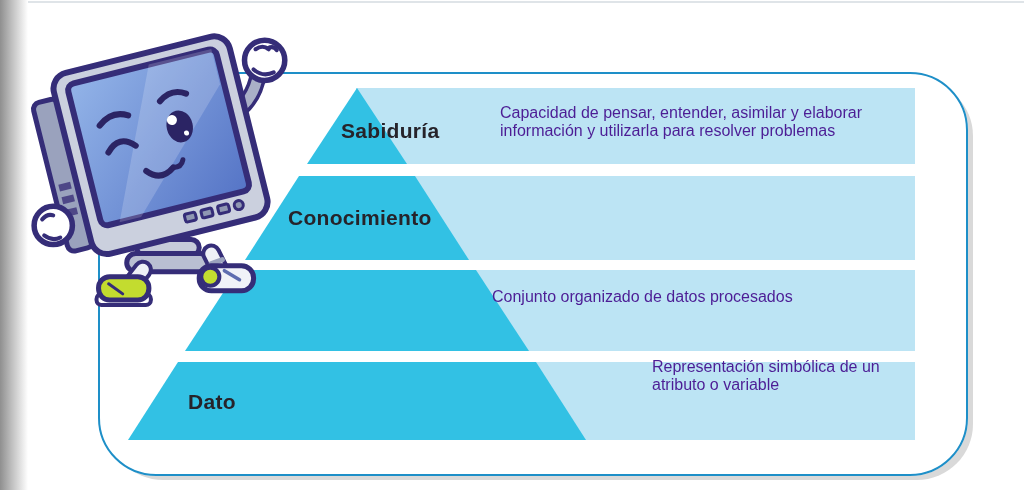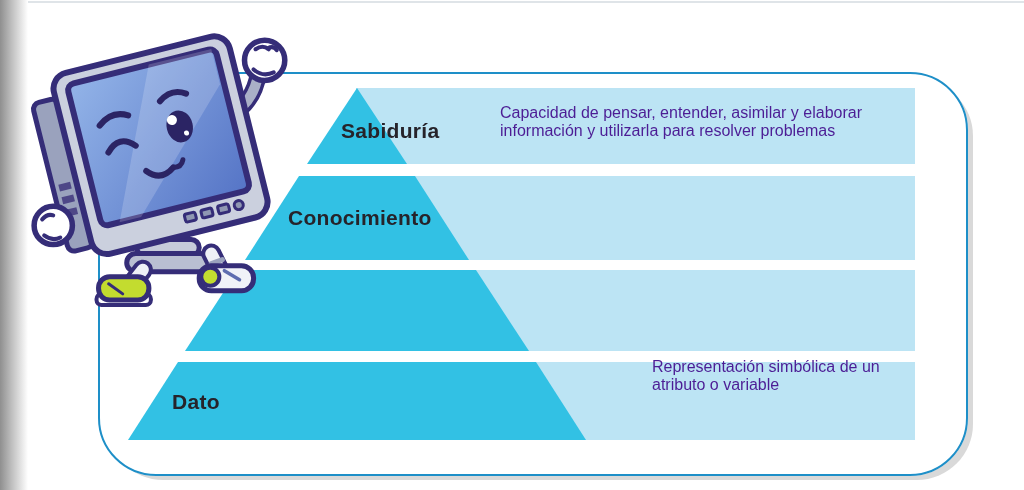--- a/index.html
+++ b/index.html
@@ -28,21 +28,21 @@
   .t2 { left:245px; top:176px; width:224px; height:84px; clip-path:polygon(54px 0,170px 0,100% 100%,0 100%); }
   .t3 { left:185px; top:270px; width:344px; height:81px; clip-path:polygon(53px 0,291px 0,100% 100%,0 100%); }
   .t4 { left:128px; top:362px; width:458px; height:78px; clip-path:polygon(50px 0,408px 0,100% 100%,0 100%); }
   .lvl {
     position:absolute; font-weight:bold; font-size:21px; line-height:22px;
     color:#26232A; letter-spacing:.3px;
   }
   .l1 { left:341px; top:120px; }
   .l2 { left:268px; top:207px;margin-left:20px; }
   .l3 { left:229px; top:296px; }
-  .l4 { left:172px; top:391px; }
+  .l4 { left:188px; top:391px; }
   .desc {
     position:absolute; font-size:16px; line-height:18px; color:#4c1d95;
     text-align:left;
   }
   .d1 { left:500px; top:104px; width:392px; }
   .d2 { left:492px; top:202px; width:400px; }
   .d3 { left:492px; top:288px; width:400px; }
   .d4 { left:652px; top:358px; width:240px; }
   .mascot { position:absolute; left:16px; top:12px; width:302px; height:302px; }
 </style>
@@ -64,20 +64,21 @@
   <div class="trap t1"></div>
   <div class="trap t2"></div>
   <div class="trap t3"></div>
   <div class="trap t4"></div>
 
   <div class="lvl l1">Sabiduría</div>
   <div class="lvl l2">Conocimiento</div>
   <div class="lvl l4">Dato</div>
 
   <div class="desc d1">Capacidad de pensar, entender, asimilar y elaborar información y utilizarla para resolver problemas</div>
+  <div class="desc d3">Conjunto organizado de datos procesados</div>
   <div class="desc d4">Representación simbólica de un atributo o variable</div>
 
   <svg class="mascot" viewBox="0 0 300 300" aria-hidden="true">
     <defs>
       <linearGradient id="scr" x1="0" y1="0" x2="1" y2="1">
         <stop offset="0" stop-color="#93B4E8"></stop>
         <stop offset="1" stop-color="#5574C6"></stop>
       </linearGradient>
     </defs>
 

